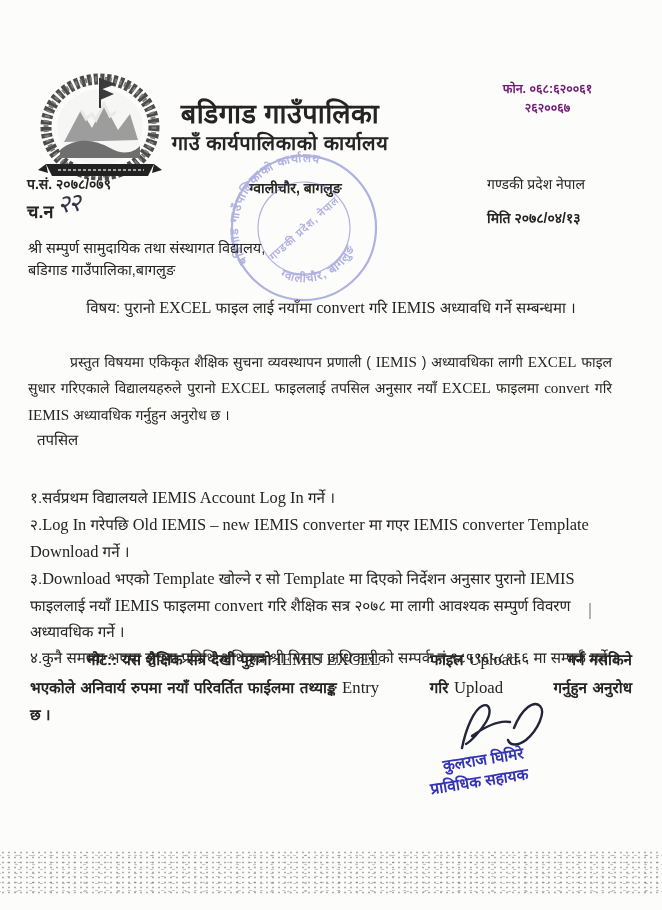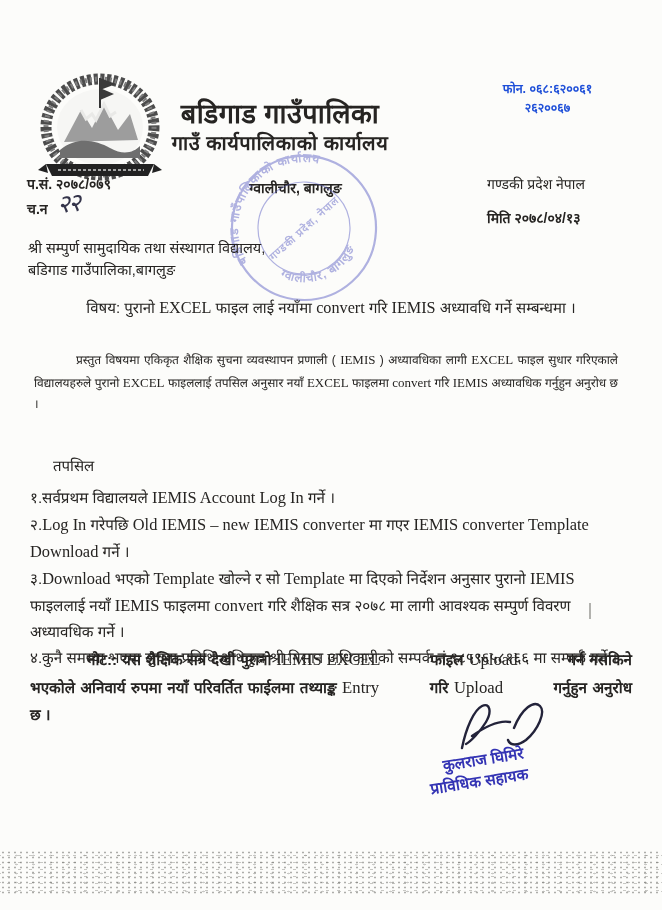--- a/index.html
+++ b/index.html
@@ -11,39 +11,39 @@
     color:#262422;
   }
   .abs { position:absolute; }
   
   .lat  { font-family:"Liberation Serif","DejaVu Serif",serif; font-size:1.08em; }
   .latb { font-family:"Liberation Serif","DejaVu Serif",serif; font-size:1.1em; font-weight:normal;margin-top:9px; }
   .devb { font-weight:bold;padding-left:45px; }
 
   .org-name    { top:94px;  left:125px; width:310px; text-align:center; font-size:27px; font-weight:bold; letter-spacing:.5px; }
   .office-name { top:129px; left:110px; width:340px; text-align:center; font-size:20px; font-weight:bold; letter-spacing:.5px; }
-  .phone-block { top:80px;  left:465px; width:165px; text-align:center; font-size:12.5px; font-weight:bold; line-height:1.5; color:#1d4ed8; }
+  .phone-block { top:80px;  left:465px; width:165px; text-align:center; font-size:12.5px; font-weight:bold; line-height:1.5; color:#701a75; }
   .ref-no   { top:174px; left:27px;  font-size:14px; font-weight:bold; }
-  .disp-row { top:199px; left:27px;  font-size:14px; font-weight:bold; }
+  .disp-row { top:199px; left:27px;  font-size:18px; font-weight:bold; }
   .handwritten-no {
     top:185px; left:57px; font-size:25px; color:#34344a;
     font-family:"Liberation Serif","DejaVu Serif",serif; font-style:italic;
     transform:rotate(-7deg); letter-spacing:-2px;
   }
   .place    { top:178px; left:228px; width:135px; text-align:center; font-size:14px; font-weight:bold; }
   .province { top:174px; left:487px; font-size:14px; font-weight:normal; }
   .date     { top:208px; left:487px; font-size:14px; font-weight:bold; }
 
   .stamp { top:140px; left:216px; opacity:.48; transform:rotate(-42deg); }
   .stamp text { fill:#5d61c4; font-size:12px; font-weight:bold; letter-spacing:1px; }
 
   .addressee { top:237px; left:28px; font-size:14.5px; line-height:1.55; }
   .subject   { top:297px; left:0; width:662px; text-align:center; font-size:15px; }
-  .body-par  { top:349px; left:34px; width:584px; font-size:12px; line-height:1.75; text-align:justify; text-indent:42px; }
-  .tapasil   { top:455px; left:37px; font-size:15px;margin-left:16px; }
+  .body-par  { top:349px; left:28px; width:584px; font-size:14px; line-height:1.75; text-align:justify; text-indent:42px; }
+  .tapasil   { top:429px; left:37px; font-size:15px; }
   .list      { top:484px; left:30px; width:588px; font-size:15.2px; line-height:1.65; }
   .list > div { margin:0; }
   .note      { top:646px; left:30px; width:602px; font-size:15.2px; line-height:1.68; text-indent:12px; text-align:justify; }
 
   .signature-svg  { top:698px; left:452px; }
   .signer { top:746px; left:428px; width:160px; transform:rotate(-9deg); color:#3434b4; font-weight:bold; font-size:15.5px; line-height:1.35; }
   .signer .nm { margin-left:16px; }
 
   .scan-tick { top:603px; left:589px; width:2px; height:16px; background:#8a8a86; opacity:.65; }
   .scan-noise {

